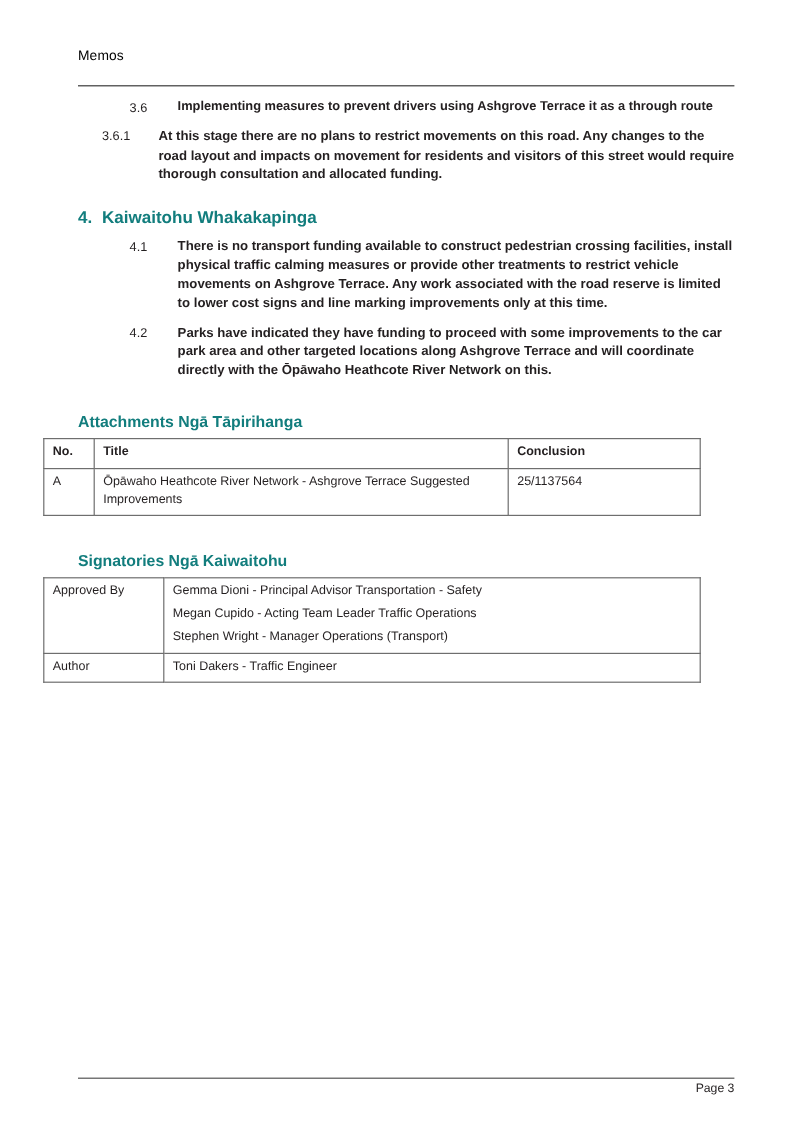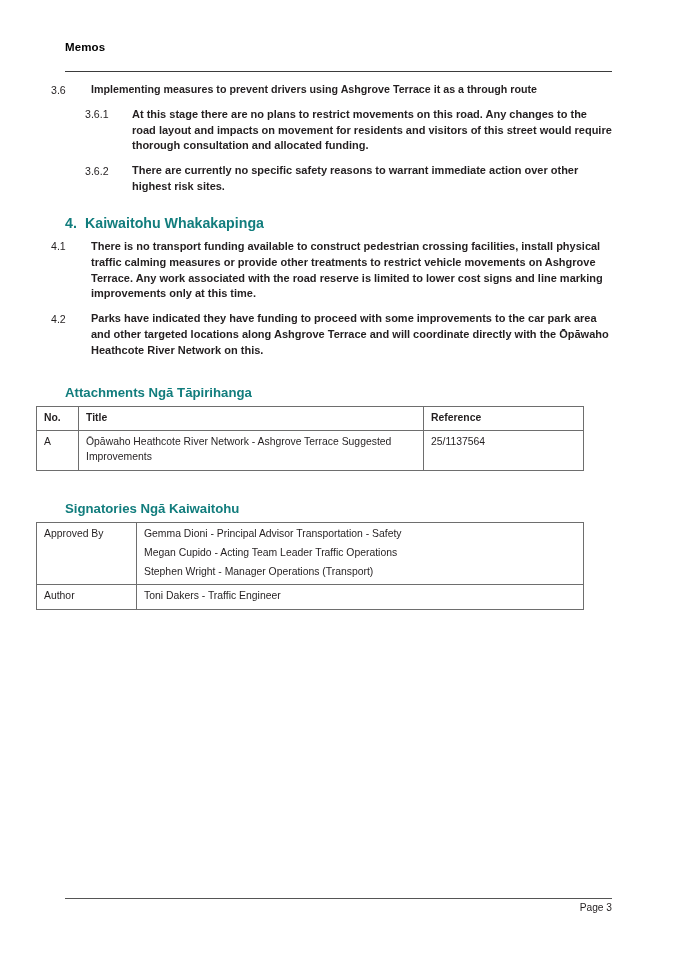--- a/index.html
+++ b/index.html
@@ -27,21 +27,21 @@
     left: 65px;
     top: 36px;
     width: 547px;
     height: 34px;
     display: flex;
     align-items: flex-start;
     justify-content: space-between;
   }
   .header-title {
     font-size: 11.5px;
-    font-weight: bold;
+    font-weight: normal;
     color: #000000;
     letter-spacing: 0.1px;
     padding-top: 5px;
   }
   .logo {
     display: flex;
     align-items: center;
     gap: 5px;
   }
   .logo-words {
@@ -87,21 +87,21 @@
 
   
   .row {
     display: flex;
     align-items: flex-start;
     margin-bottom: 7px;
   }
   .row-l3 { padding-left: 85px; padding-right: 63px; }
   .row-l3 .num { width: 47px; flex: 0 0 47px; }
 
-  .row-l2 { padding-left: 51px; padding-right: 63px; }
+  .row-l2 { padding-left: 108px; padding-right: 63px; }
   .row-l2 .num { width: 40px; flex: 0 0 40px; }
 
   .num {
     font-size: 10.6px;
     line-height: 1.44;
     color: #231f20;
     padding-top: 0.5px;
   }
   .txt {
     font-size: 11px;
@@ -201,24 +201,20 @@
     <div class="row row-l2 block-36">
       <div class="num">3.6</div>
       <div class="txt bold">Implementing measures to prevent drivers using Ashgrove Terrace it as a through route</div>
     </div>
 
     <div class="row row-l3 sub-gap">
       <div class="num">3.6.1</div>
       <div class="txt">At this stage there are no plans to restrict movements on this road. Any changes to the road layout and impacts on movement for residents and visitors of this street would require thorough consultation and allocated funding.</div>
     </div>
 
-    <div class="row row-l3 sub-gap">
-      <div class="num">3.6.2</div>
-      <div class="txt">There are currently no specific safety reasons to warrant immediate action over other highest risk sites.</div>
-    </div>
 
     <div class="section-head">
       <span class="sec-num">4.</span>
       <span>Kaiwaitohu Whakakapinga</span>
     </div>
 
     <div class="row row-l2">
       <div class="num">4.1</div>
       <div class="txt">There is no transport funding available to construct pedestrian crossing facilities, install physical traffic calming measures or provide other treatments to restrict vehicle movements on Ashgrove Terrace. Any work associated with the road reserve is limited to lower cost signs and line marking improvements only at this time.</div>
     </div>
@@ -233,21 +229,21 @@
       <table class="doc">
         <colgroup>
           <col class="col-no">
             <col class="col-title">
             <col class="col-ref">
         </colgroup>
         <thead>
           <tr>
             <th>No.</th>
             <th>Title</th>
-            <th>Reference</th>
+            <th>Conclusion</th>
           </tr>
         </thead>
         <tbody>
           <tr>
             <td>A</td>
             <td>Ōpāwaho Heathcote River Network - Ashgrove Terrace Suggested Improvements</td>
             <td>25/1137564</td>
           </tr>
         </tbody>
       </table>

